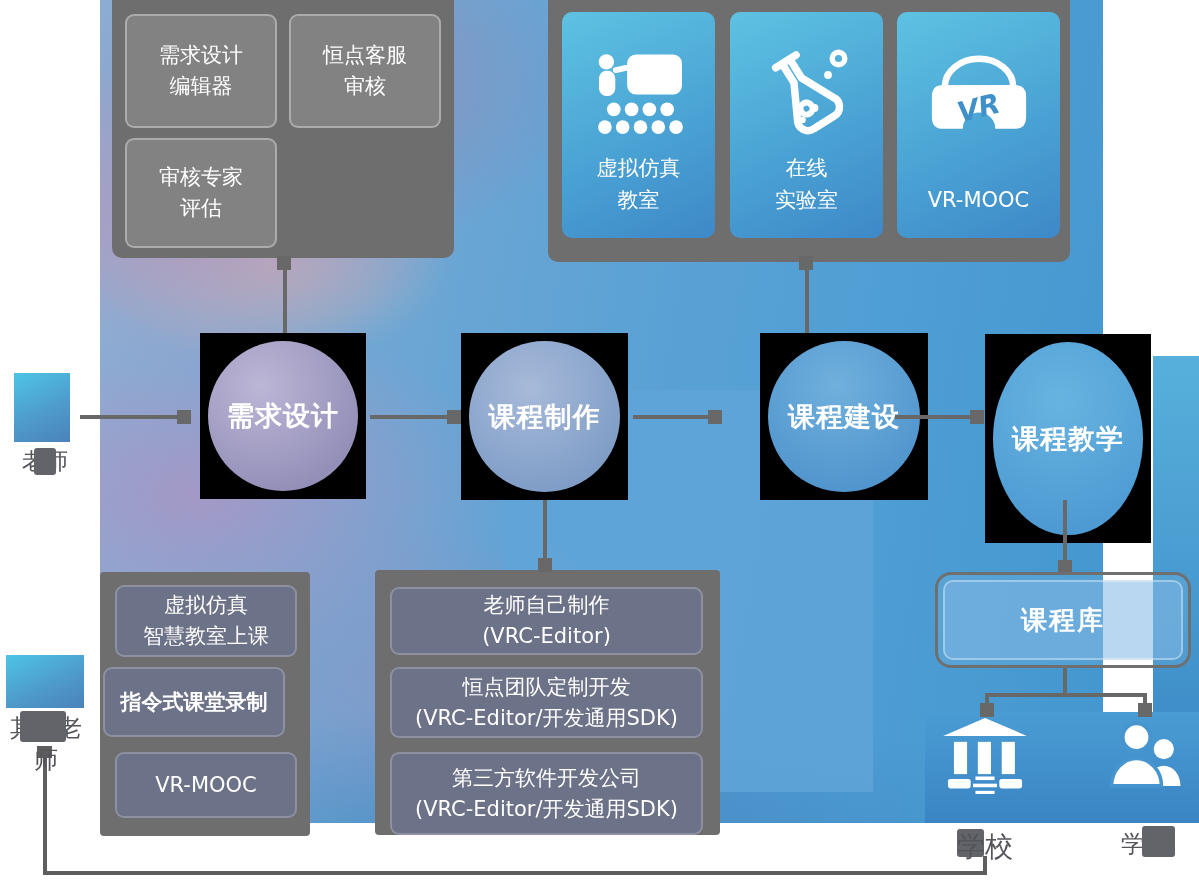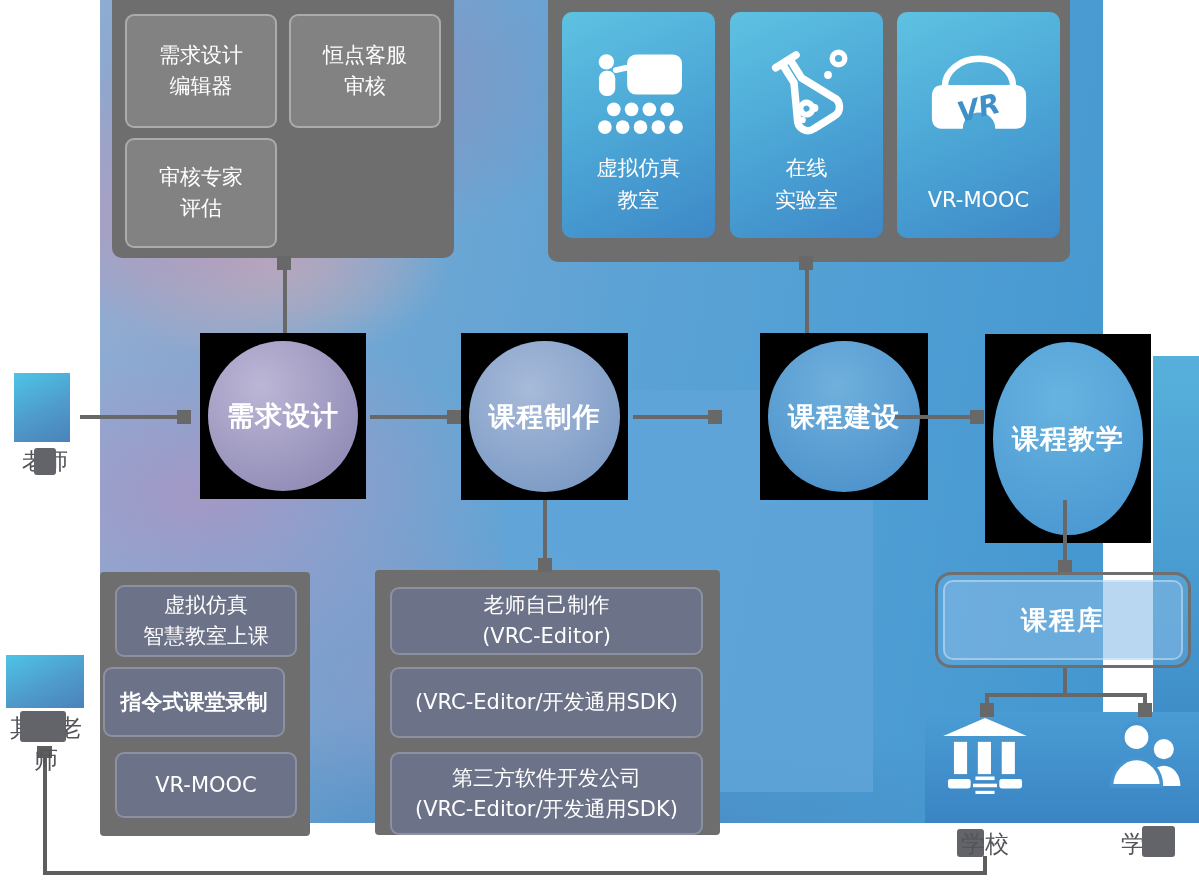--- a/index.html
+++ b/index.html
@@ -243,20 +243,21 @@
       <div>VR-MOOC</div>
     </div>
   </div>
 
   <div class="panel" id="panel-production">
     <div class="tint-box" style="left:15px;top:17px;width:313px;height:68px;">
       <div>老师自己制作</div>
       <div class="sub">(VRC-Editor)</div>
     </div>
     <div class="tint-box" style="left:15px;top:97px;width:313px;height:71px;">
+      <div>恒点团队定制开发</div>
       <div class="sub">(VRC-Editor/开发通用SDK)</div>
     </div>
     <div class="tint-box" style="left:15px;top:182px;width:313px;height:83px;">
       <div>第三方软件开发公司</div>
       <div class="sub">(VRC-Editor/开发通用SDK)</div>
     </div>
   </div>
 
   <div id="course-library">
     <div class="inner">
@@ -280,17 +281,17 @@
   <div class="icon-abs" style="left:1108px;top:720px;">
     <svg width="76" height="70" viewBox="0 0 64 56">
       <circle cx="47" cy="23" r="8.5" fill="#fff"></circle>
       <path d="M33 54 a14 17 0 0 1 28 0 Z" fill="#fff"></path>
       <circle cx="24" cy="13" r="11.5" fill="#fff" stroke="#4695cf" stroke-width="3"></circle>
       <path d="M3 54 a21 23 0 0 1 42 0 Z" fill="#fff" stroke="#4695cf" stroke-width="3"></path>
     </svg>
   </div>
 
   <div class="patch" style="left:957px;top:829px;width:27px;height:28px;z-index:4;"></div>
-  <div class="actor-label" style="left:945px;top:828px;width:80px;font-size:24px;z-index:5;">学校</div>
+  <div class="actor-label" style="left:945px;top:828px;width:80px;font-size:28px;z-index:5;">学校</div>
   <div class="actor-label" style="left:1105px;top:828px;width:80px;font-size:24px;">学生</div>
   <div class="patch" style="left:1142px;top:826px;width:33px;height:31px;z-index:5;"></div>
 
 </div>
 
 </body></html>

